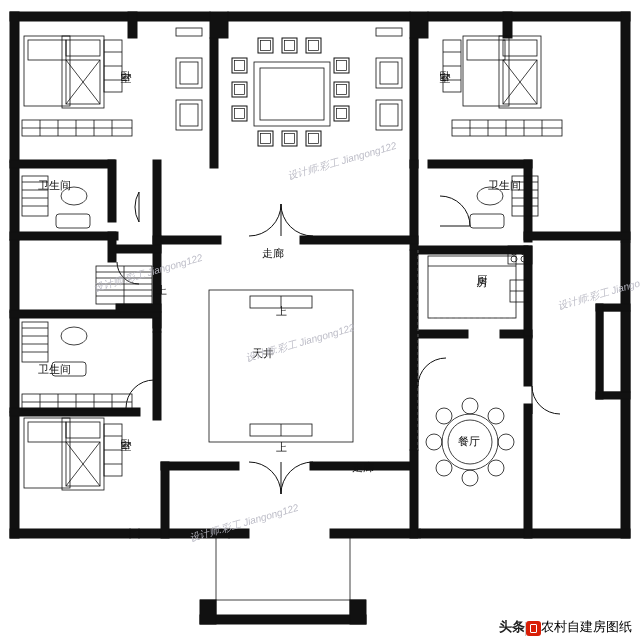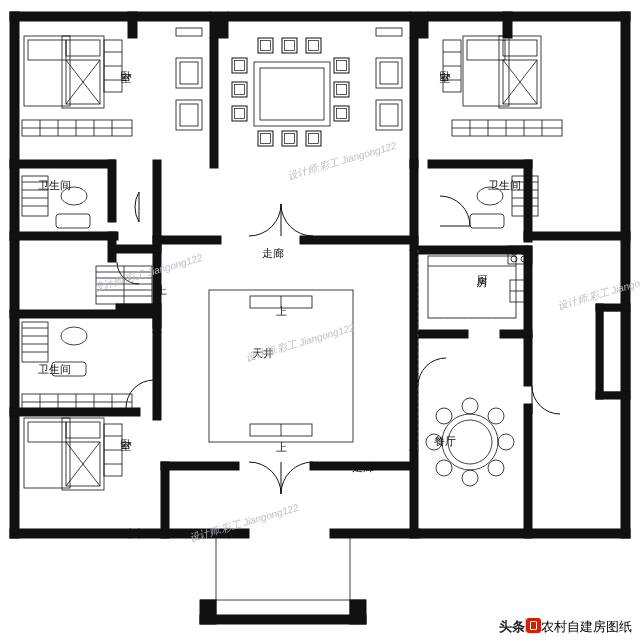--- a/index.html
+++ b/index.html
@@ -2,21 +2,21 @@
 <html><head>
 <meta charset="utf-8">
 <style>
   html,body{margin:0;padding:0;}
   body{width:640px;height:644px;background:#ffffff;font-family:"Liberation Sans",sans-serif;position:relative;overflow:hidden;}
   #plan{position:absolute;left:0;top:0;width:640px;height:644px;}
   .lbl{position:absolute;font-size:11px;color:#111;white-space:nowrap;text-align:center;}
   .lbl.vert{writing-mode:vertical-rl;text-orientation:upright;letter-spacing:1px;}
   .wm{position:absolute;color:#b9b9c4;font-size:9px;white-space:nowrap;transform:rotate(-16deg);transform-origin:left top;font-style:italic;opacity:.95;}
   .wm.big{font-size:10px;}
-  #footer{position:absolute;right:8px;bottom:8px;display:flex;align-items:flex-start;}
+  #footer{position:absolute;right:8px;bottom:8px;display:flex;align-items:flex-end;}
   #footer .tt{font-size:13px;color:#222;font-weight:bold;}
   #footer .sep{width:1px;height:14px;background:#c9c9c9;}
   #footer .nm{font-size:13px;color:#000000;}
   #footer .logo{width:15px;height:15px;border-radius:3px;background:#d81e06;position:relative;}
   #footer .logo:after{content:"";position:absolute;left:4px;top:3px;width:7px;height:9px;border:1.6px solid #fff;border-radius:1px;box-sizing:border-box;}
 </style>
 </head>
 <body>
 
 <svg id="plan" viewBox="0 0 640 644">
@@ -252,21 +252,21 @@
 <div class="lbl vert" style="left:118px;top:62px;">卧室</div>
 <div class="lbl vert" style="left:437px;top:62px;">卧室</div>
 <div class="lbl vert" style="left:118px;top:430px;">卧室</div>
 <div class="lbl" style="left:38px;top:178px;">卫生间</div>
 <div class="lbl" style="left:38px;top:362px;">卫生间</div>
 <div class="lbl" style="left:488px;top:178px;">卫生间</div>
 <div class="lbl" style="left:262px;top:246px;">走廊</div>
 <div class="lbl" style="left:352px;top:460px;">走廊</div>
 <div class="lbl" style="left:252px;top:346px;">天井</div>
 <div class="lbl vert" style="left:474px;top:266px;">厨房</div>
-<div class="lbl" style="left:434px;top:434px;">餐厅</div>
+<div class="lbl" style="left:458px;top:434px;">餐厅</div>
 
 <div class="lbl" style="left:276px;top:304px;">上</div>
 <div class="lbl" style="left:276px;top:440px;">上</div>
 <div class="lbl" style="left:156px;top:283px;">上</div>
 
 <div class="wm big" style="left:286px;top:170px;">设计师:彩工  Jiangong122</div>
 <div class="wm big" style="left:92px;top:282px;">设计师:彩工  Jiangong122</div>
 <div class="wm big" style="left:244px;top:352px;">设计师:彩工  Jiangong122</div>
 <div class="wm big" style="left:556px;top:300px;">设计师:彩工  Jiangong122</div>
 <div class="wm big" style="left:188px;top:532px;">设计师:彩工  Jiangong122</div>

